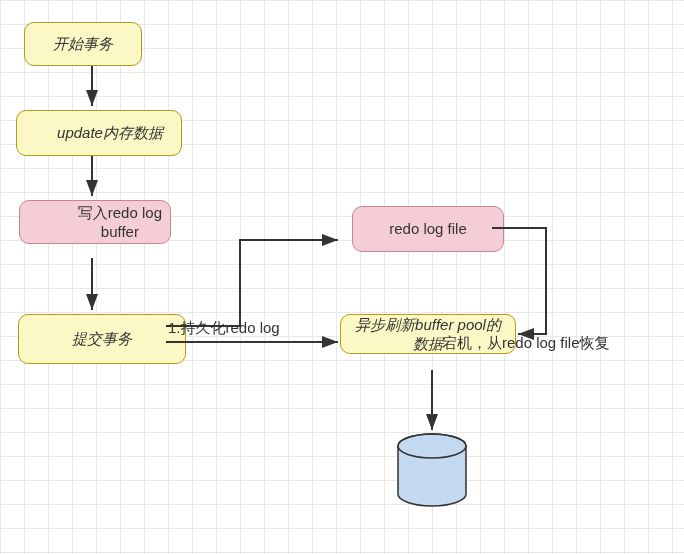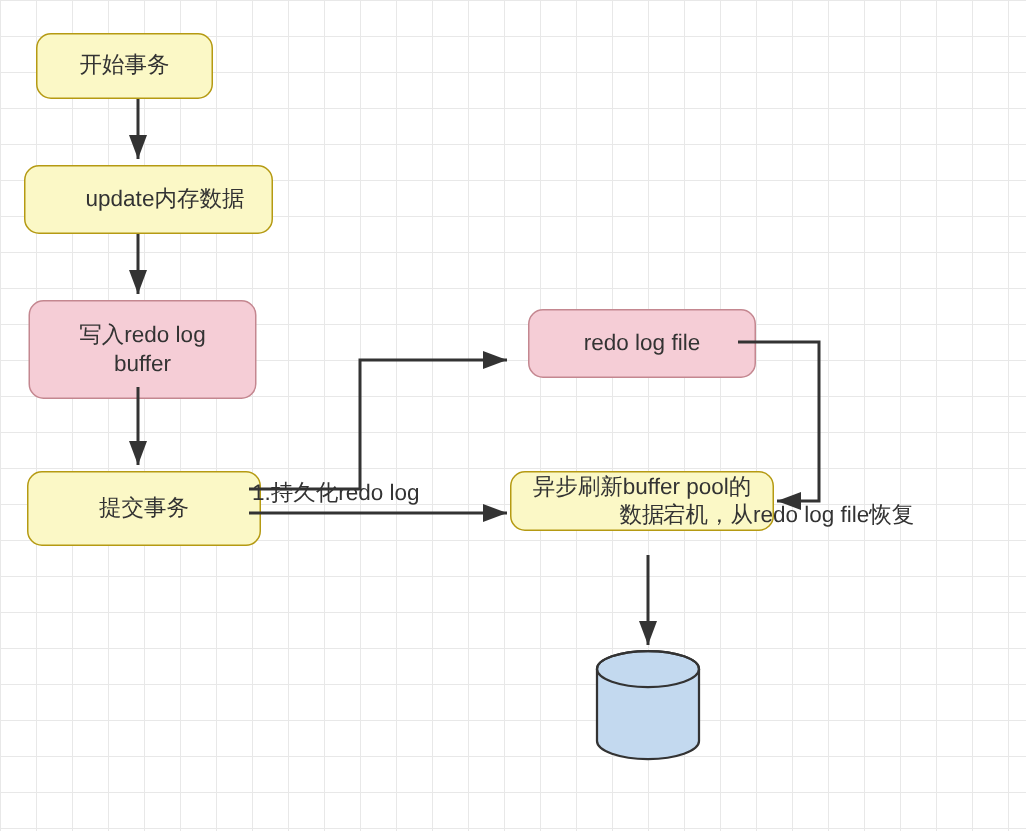--- a/index.html
+++ b/index.html
@@ -2,46 +2,46 @@
 <html><head>
 <meta charset="utf-8">
 <style>
   html,body{margin:0;padding:0;width:684px;height:554px;overflow:hidden;font-family:Arial,"Microsoft YaHei",sans-serif;font-size:15px;color:#333;}
   .grid{position:absolute;inset:0;
     background-image:
       linear-gradient(to right,#e8e8e8 1px,transparent 1px),
       linear-gradient(to bottom,#e8e8e8 1px,transparent 1px);
     background-size:24px 24px;background-color:#fff;}
   .node{position:absolute;border:1px solid #b59a13;border-radius:10px;display:flex;align-items:center;justify-content:center;text-align:center;padding:4px 8px;box-sizing:border-box;line-height:1.3;overflow:hidden;}
-  .yellow{background:#fbf8c6;border-color:#b59a13;}
+  .yellow{background:#fbf8c6;border-color:#b59a13;font-style:italic;}
   .pink{background:#f5cdd6;border-color:#c48790;}
   .label{position:absolute;color:#333;background:transparent;white-space:nowrap;margin-top:44px;}
   .cyl{position:absolute;}
   .cyl svg{display:block;}
   .edge{position:absolute;inset:0;pointer-events:none;}
 </style>
 </head>
 <body>
 
 <div class="grid"></div>
 
 <div class="node yellow" style="left:24px;top:22px;width:118px;height:44px;">
   <span>开始事务</span>
 </div>
 
 <div class="node yellow" style="left:16px;top:110px;width:166px;height:46px;padding-left:30px;">
   <span>update内存数据</span>
 </div>
 
-<div class="node pink" style="left:19px;top:200px;width:152px;height:66px;">
+<div class="node pink" style="left:19px;top:200px;width:152px;height:44px;justify-content:flex-end;">
   <span style="white-space:pre-line;">写入redo log
 buffer</span>
 </div>
 
-<div class="node yellow" style="left:18px;top:314px;width:156px;height:50px;">
+<div class="node yellow" style="left:18px;top:314px;width:168px;height:50px;">
   <span>提交事务</span>
 </div>
 
 <div class="node pink" style="left:340px;top:206px;width:152px;height:46px;margin-left:12px;">
   <span>redo log file</span>
 </div>
 
 <div class="node yellow" style="left:340px;top:314px;width:176px;height:40px;align-items:center;">
   <span>异步刷新buffer pool的数据</span>
 </div>

